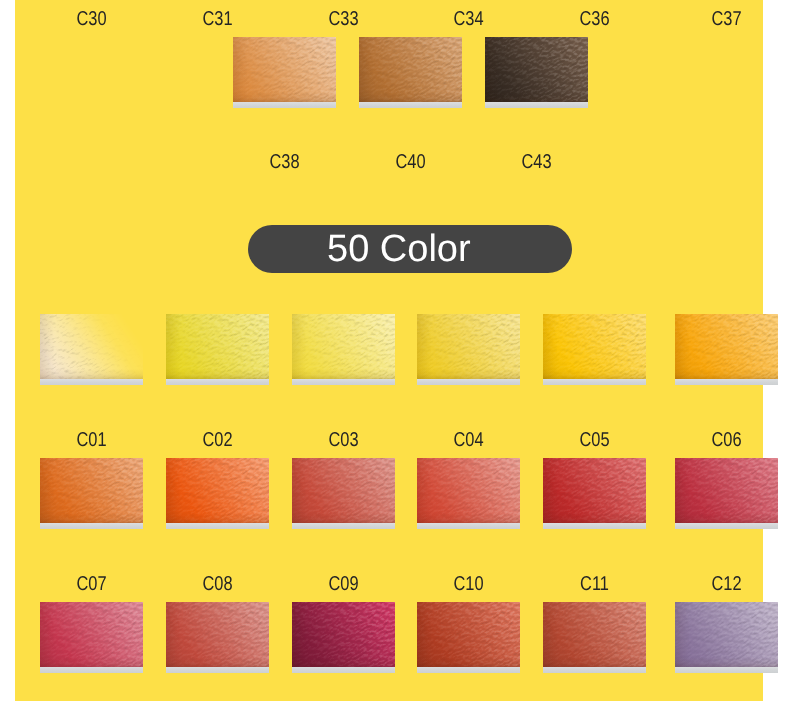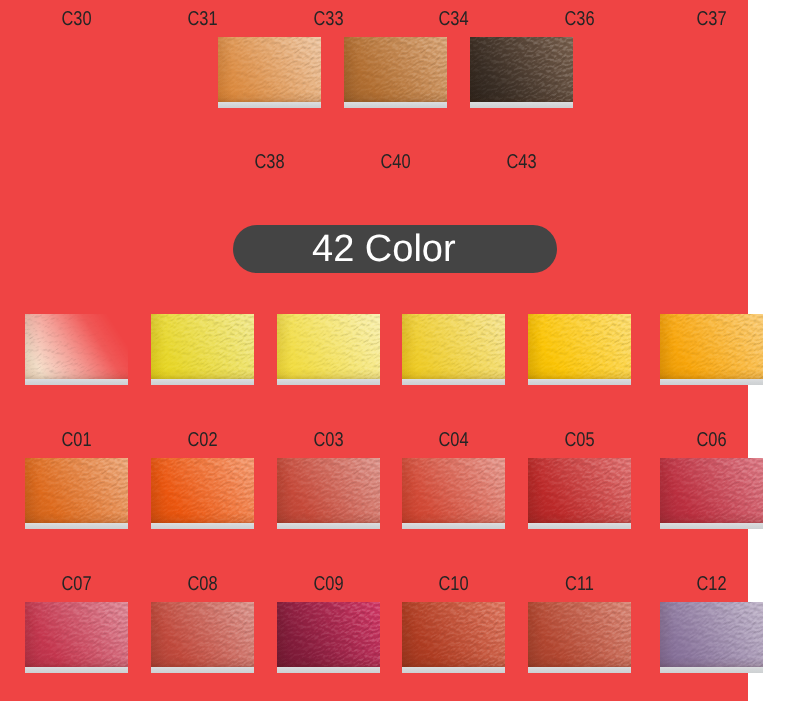--- a/index.html
+++ b/index.html
@@ -1,20 +1,20 @@
 <!DOCTYPE html>
 <html><head>
 <meta charset="utf-8">
 <title>42 Color Chart</title>
 <style>
   html,body{margin:0;padding:0;background:#ffffff;}
   body{width:790px;height:701px;overflow:hidden;
        font-family:"Liberation Sans","DejaVu Sans",sans-serif;
        -webkit-font-smoothing:antialiased;text-rendering:geometricPrecision;}
-  #page{position:relative;width:748px;height:701px;background:#ef4444;}
+  #page{position:relative;width:748px;height:701px;background:#fde047;margin-left:15px;}
 
   
   .swatch{position:absolute;width:103px;height:65px;}
   .swatch .paint{position:absolute;left:0;top:0;width:103px;height:65px;overflow:hidden;}
   .swatch .paint .base{position:absolute;inset:0;}
   .swatch .paint .tex,.swatch .paint .tex2{position:absolute;inset:0;
        -webkit-mask-image:linear-gradient(55deg,rgba(0,0,0,.10) 0%,rgba(0,0,0,.50) 40%,#000 80%);
        mask-image:linear-gradient(55deg,rgba(0,0,0,.10) 0%,rgba(0,0,0,.50) 40%,#000 80%);}
   .swatch .paint .sheen{position:absolute;inset:0;}
   .swatch .paint .edge{position:absolute;inset:0;
@@ -124,21 +124,21 @@
           <div class="sheen"></div>
           <div class="edge"></div>
         </div>
         <div class="shade"></div>
       </div>
       <div class="label" style="left:218px;top:152px">C38</div>
       <div class="label" style="left:344px;top:152px">C40</div>
       <div class="label" style="left:470px;top:152px">C43</div>
     </div>
   <div id="banner">
-    <span class="txt">42 Color</span>
+    <span class="txt">50 Color</span>
   </div>
   <div id="grid-section">
       <div class="swatch fade" style="left:25px;top:314px">
         <div class="paint">
           <div class="base" style="background:linear-gradient(55deg,hsl(34.8,67.3%,86.3%) 0%,#f7ead8 26%,hsl(34.8,65.3%,97.0%) 100%)"></div>
           <svg class="tex" viewBox="0 0 103 65" preserveAspectRatio="none">
             <g transform="rotate(-35 51.5 32.5)">
               <rect x="-70" y="-70" width="250" height="210" fill="#888888" filter="url(#fx-dark)"></rect>
             </g>
           </svg>

